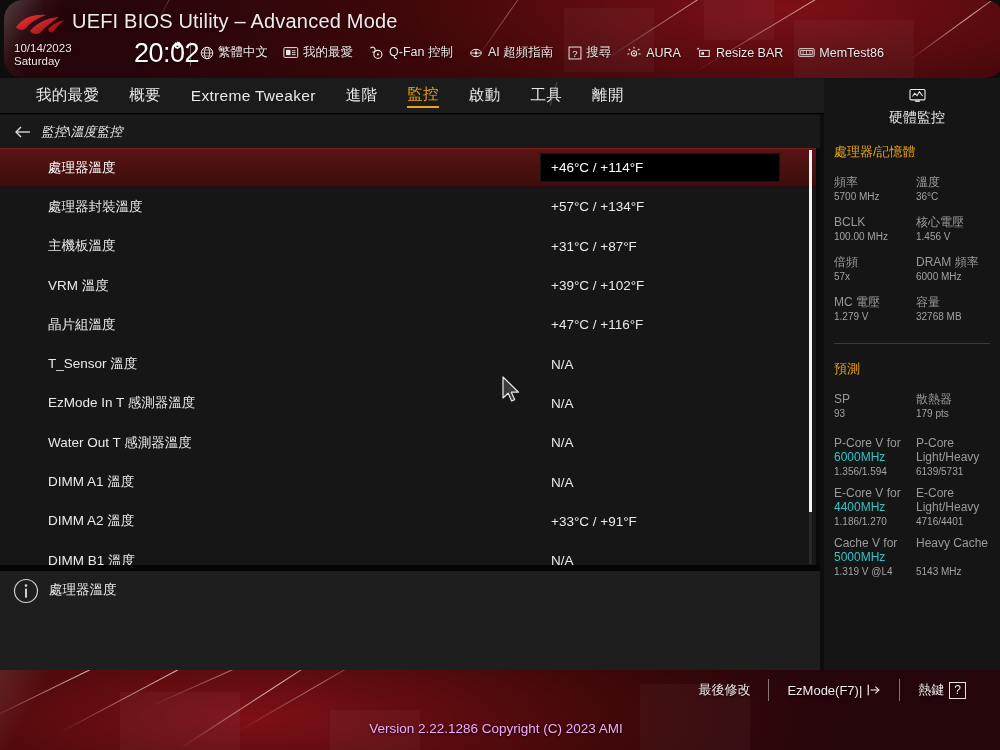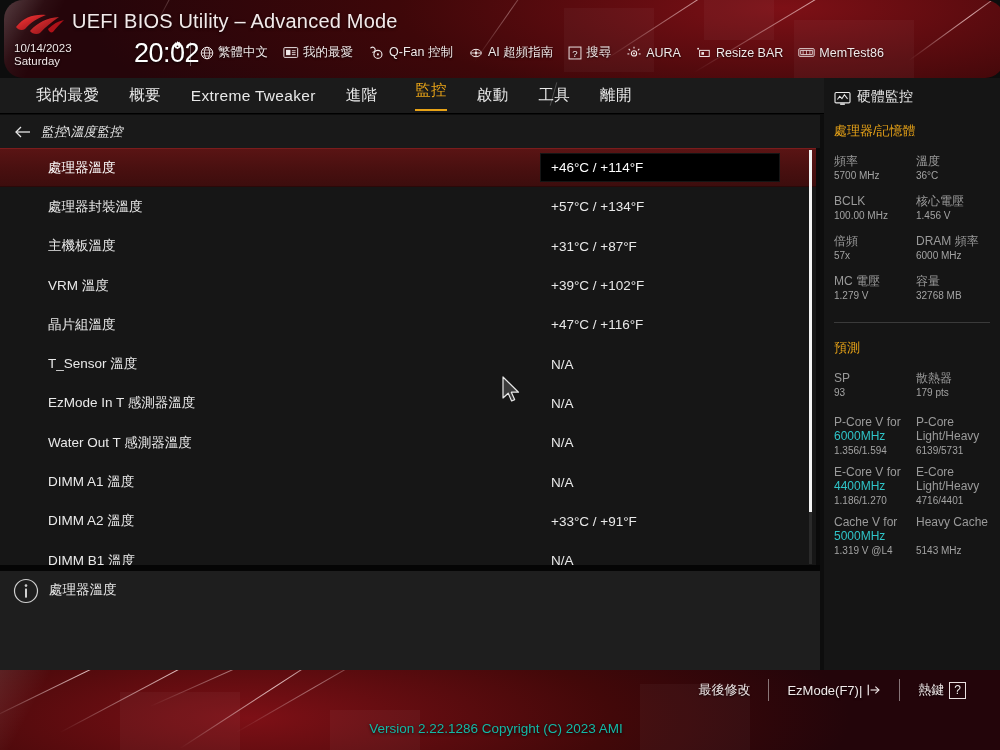--- a/index.html
+++ b/index.html
@@ -62,21 +62,21 @@
   .navbar {
     position: absolute; left: 0; top: 78px; width: 1000px; height: 36px;
     background: #1b1b1b;
     border-bottom: 1px solid #000;
     display: flex; align-items: center; padding-left: 36px;
   }
   .nav-tab {
     font-size: 15.5px; color: #e8e8e8; margin-right: 30px; white-space: nowrap;
     cursor: default; letter-spacing: .3px;
   }
-  .nav-tab.active { color: #e8a317; border-bottom: 2px solid #e8a317; padding-bottom: 8px; margin-left: 8px; }
+  .nav-tab.active { color: #e8a317; border-bottom: 2px solid #e8a317; padding-bottom: 1px; }
   .nav-sep { position: absolute; left: 553px; top: 82px; width: 1px; height: 24px;
     background: rgba(255,255,255,.22); transform: rotate(16deg); }
 
   
   .breadcrumb-bar {
     position: absolute; left: 0; top: 115px; width: 820px; height: 33px;
     background: #191919; display: flex; align-items: center; padding-left: 14px; font-style: italic;
   }
   .back-arrow { width: 18px; height: 14px; margin-right: 9px; }
   .breadcrumb-txt { font-size: 13px; color: #e6e6e6; }
@@ -126,21 +126,21 @@
     background: #1e1e1e;
   }
   .info-ico { position: absolute; left: 13px; top: 578px; width: 26px; height: 26px; }
   .help-text { position: absolute; left: 49px; top: 581px; font-size: 13.5px; color: #e9e9e9; }
 
   
   .sidebar {
     position: absolute; left: 824px; top: 78px; width: 176px; height: 592px;
     background: #151515; padding: 0 0 0 10px;
   }
-  .sb-title { display: flex; align-items: flex-end; gap: 6px; margin-top: 10px; }
+  .sb-title { display: flex; align-items: center; gap: 6px; margin-top: 10px; flex-direction: column; }
   .sb-title-txt { font-size: 14px; color: #e9e9e9; }
   .sb-head {
     font-size: 13px; color: #e8a317; margin-top: 16px; margin-bottom: 4px;
   }
   .sb-grid { display: grid; grid-template-columns: 82px 82px; }
   .sb-cell { margin-top: 10px; }
   .sb-k { font-size: 12px; color: #9a9a9a; line-height: 14px; }
   .sb-v { font-size: 10px; color: #a3a3a3; line-height: 16px; }
   .sb-k .hz { color: #2fc4c8; }
   .sb-rule {
@@ -169,21 +169,21 @@
     font-size: 13px; color: #f1e9e9; display: flex; align-items: center; gap: 5px;
     padding: 0 18px; white-space: nowrap; text-shadow: 0 1px 2px rgba(0,0,0,.8);
     cursor: default;
   }
   .ftr-vsep { width: 1px; height: 22px; background: rgba(255,255,255,.45); }
   .key-box {
     border: 1px solid #e9e0e0; padding: 0 4px; font-size: 12px; line-height: 15px; color: #f1e9e9;
   }
   .version {
     position: absolute; left: 0; top: 721px; width: 992px; text-align: center;
-    font-size: 13.5px; color: #14b8a6; text-shadow: 0 1px 3px rgba(0,0,0,.85); z-index: 3;
+    font-size: 13.5px; color: #f0abfc; text-shadow: 0 1px 3px rgba(0,0,0,.85); z-index: 3;
   }
 
   
   .cursor { position: absolute; left: 501px; top: 376px; width: 22px; height: 30px; z-index: 50; }
 </style>
 </head>
 <body>
 
 <div id="app">
 

